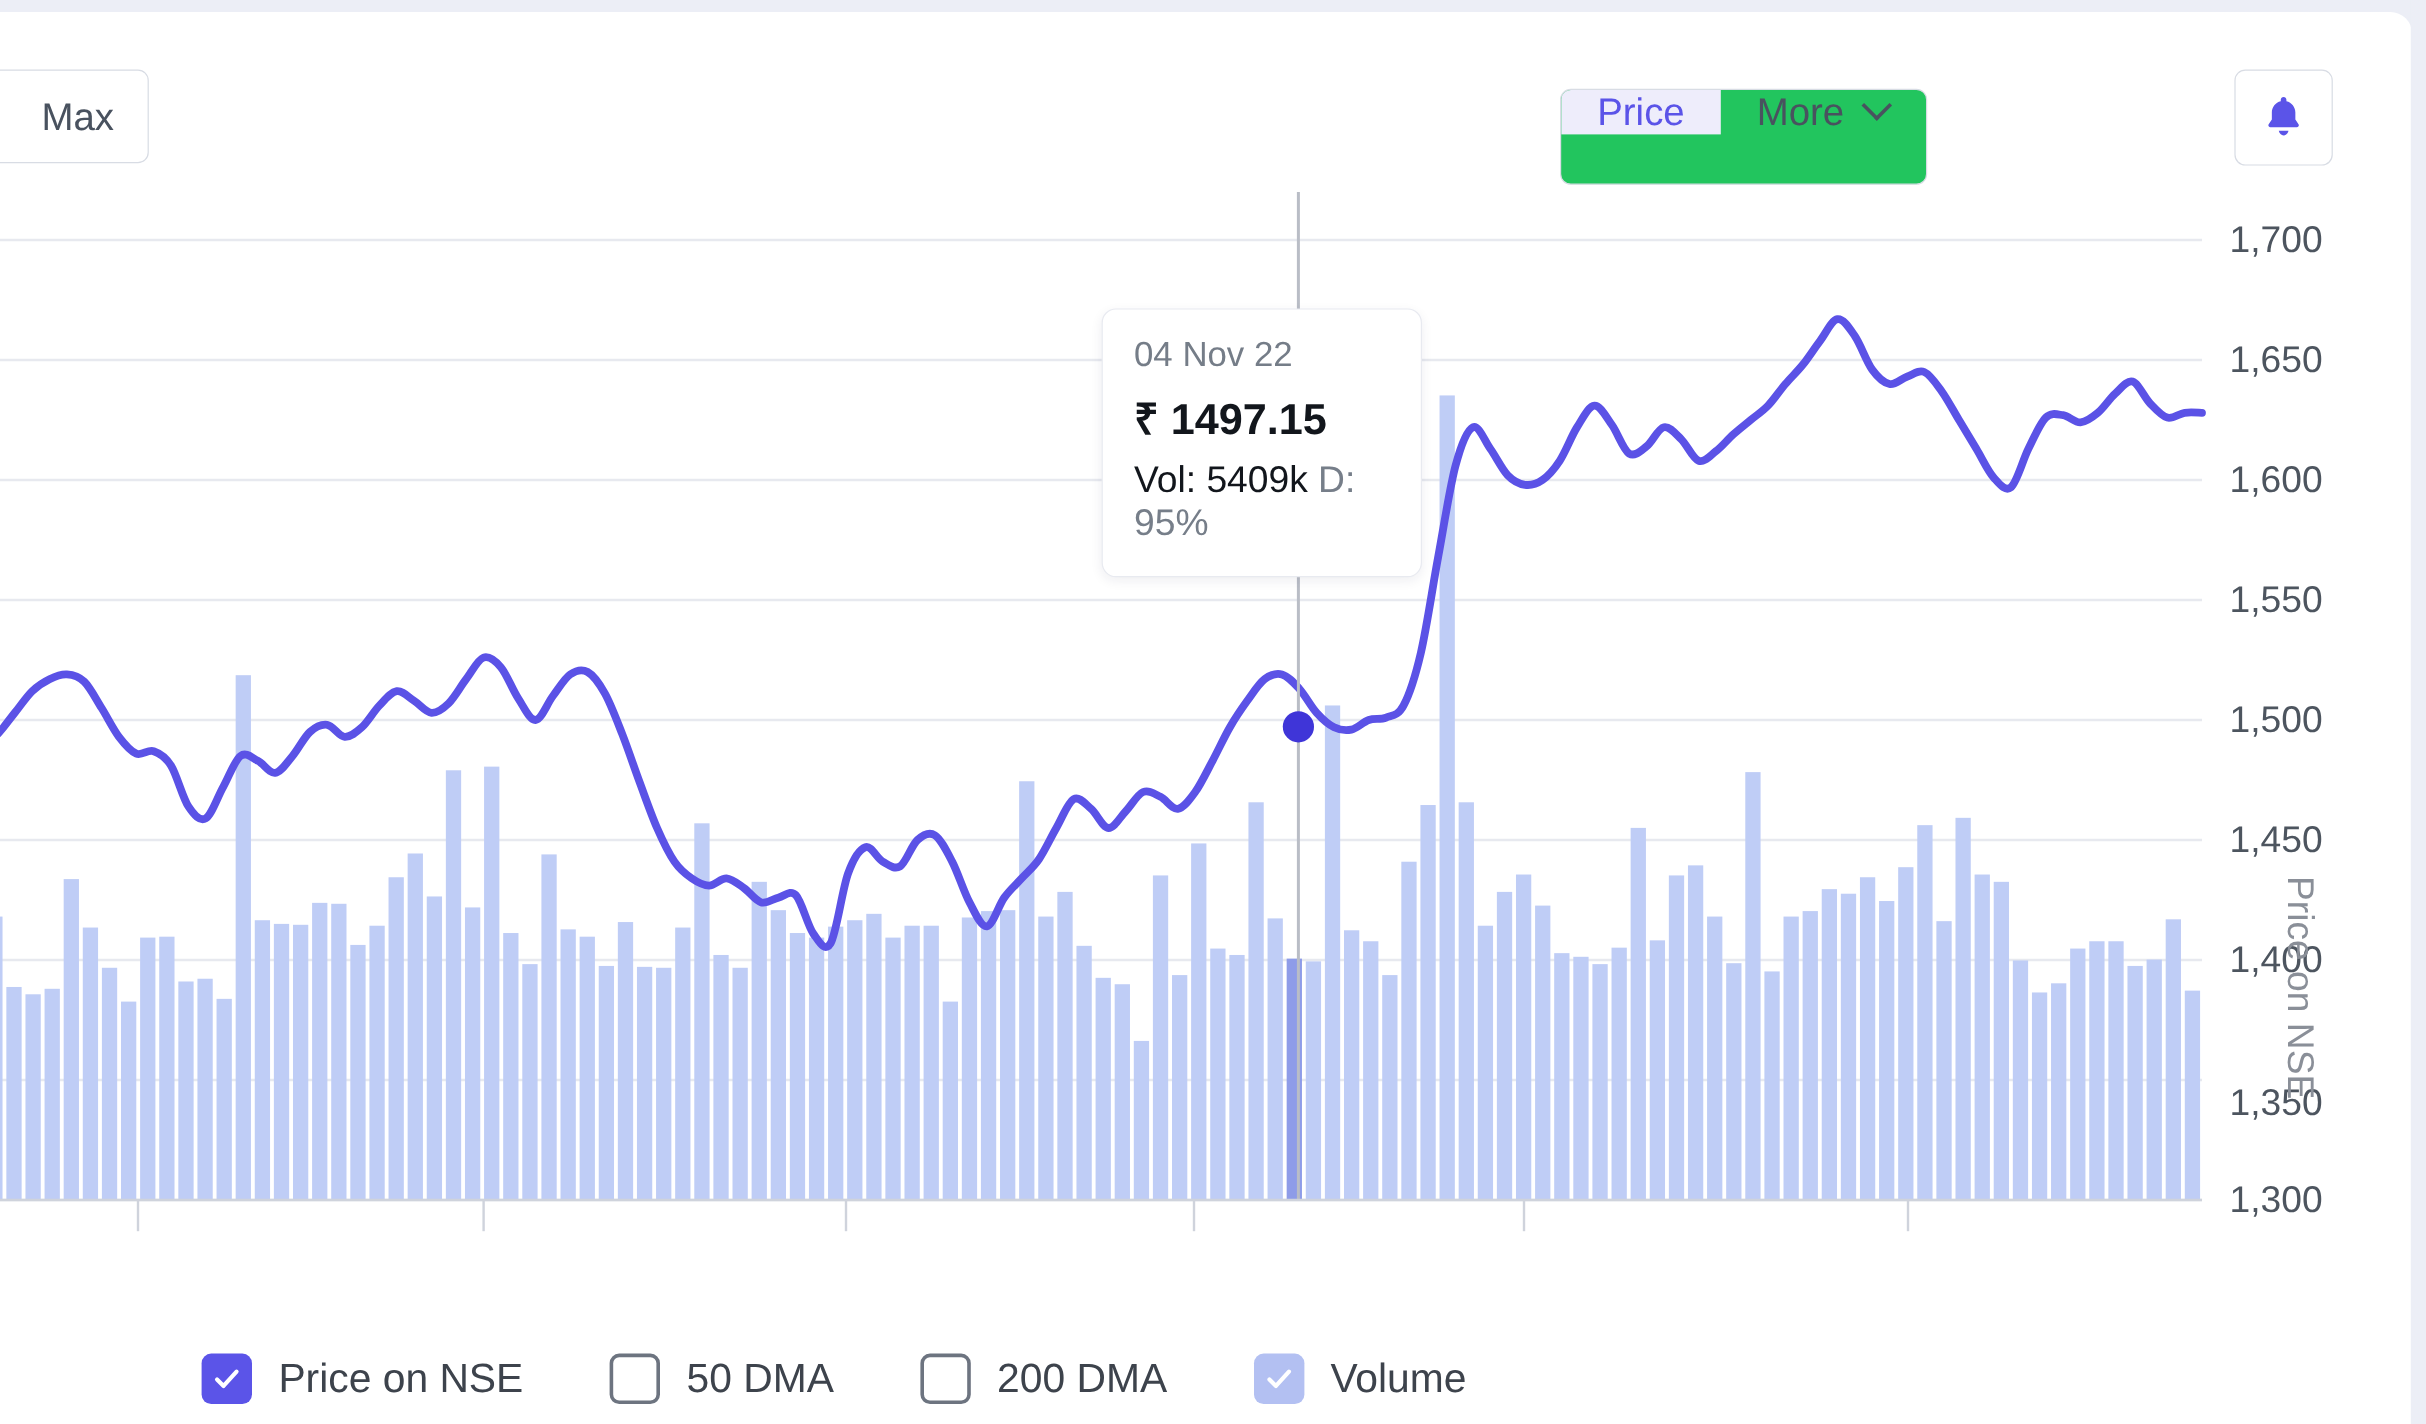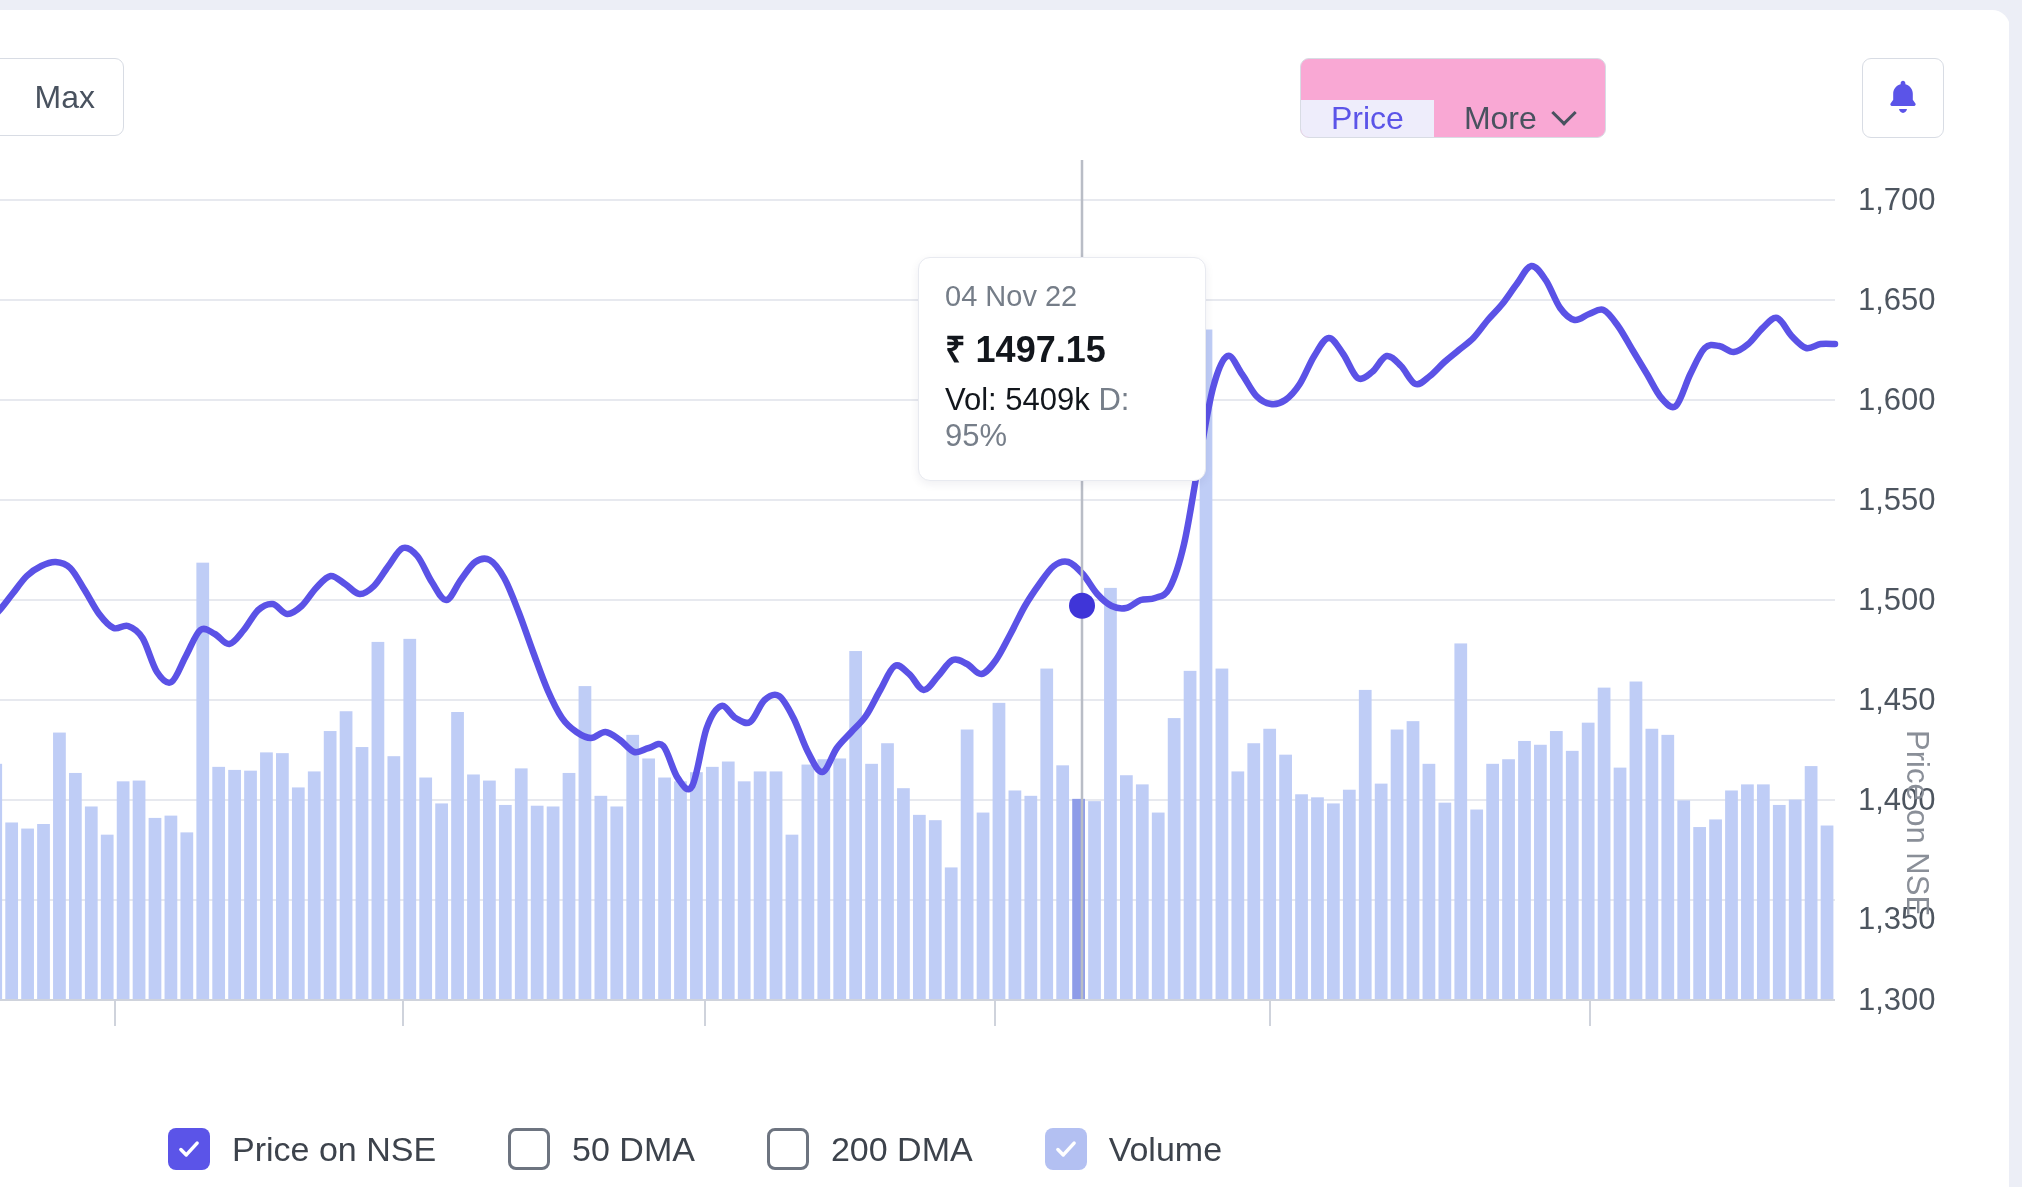--- a/index.html
+++ b/index.html
@@ -38,26 +38,26 @@
   .range-btn {
     display: flex; align-items: center; justify-content: center;
     padding: 0 28px;
     font-size: 32px; color: #49525f;
     background: transparent; border: none;
     font-family: "Liberation Sans", sans-serif;
     cursor: pointer; white-space: nowrap;
   }
 
   .metric-group {
-    position: absolute; left: 1300px; top: 58px;
+    position: absolute; left: 1300px; top: 74px;
     height: 80px;
-    display: flex; align-items: flex-end;
+    display: flex; align-items: flex-start;
     border: 1px solid #d8dce4;
     border-radius: 9px;
-    background: #f9a8d4;
+    background: #22c55e;
     overflow: hidden;
   }
   .metric-btn {
     display: flex; align-items: center; justify-content: center; gap: 16px;
     padding: 0 30px;
     font-size: 32px; color: #49525f;
     background: transparent; border: none;
     font-family: "Liberation Sans", sans-serif;
     cursor: pointer; white-space: nowrap;
   }
@@ -97,21 +97,21 @@
   #yaxis-title {
     position: absolute; left: 1935px; top: 570px;
     font-size: 31px; color: #8a8f98;
     transform: rotate(90deg); transform-origin: left top;
     white-space: nowrap;
   }
 
   
   #tooltip {
     position: absolute; left: 918px; top: 257px;
-    width: 288px;
+    width: 267px;
     background: #ffffff;
     border: 1px solid #e8eaf0;
     border-radius: 12px;
     padding: 22px 26px 26px 26px;
     box-shadow: 0 3px 10px rgba(30,35,70,0.07);
   }
   .tt-date { font-size: 29px; color: #757d88; margin-bottom: 11px; }
   .tt-price { font-size: 36px; color: #12161c; font-weight: bold; margin-bottom: 9px; }
   .tt-vol { font-size: 31px; color: #12161c; }
   .tt-vol .d { color: #767e89; }

